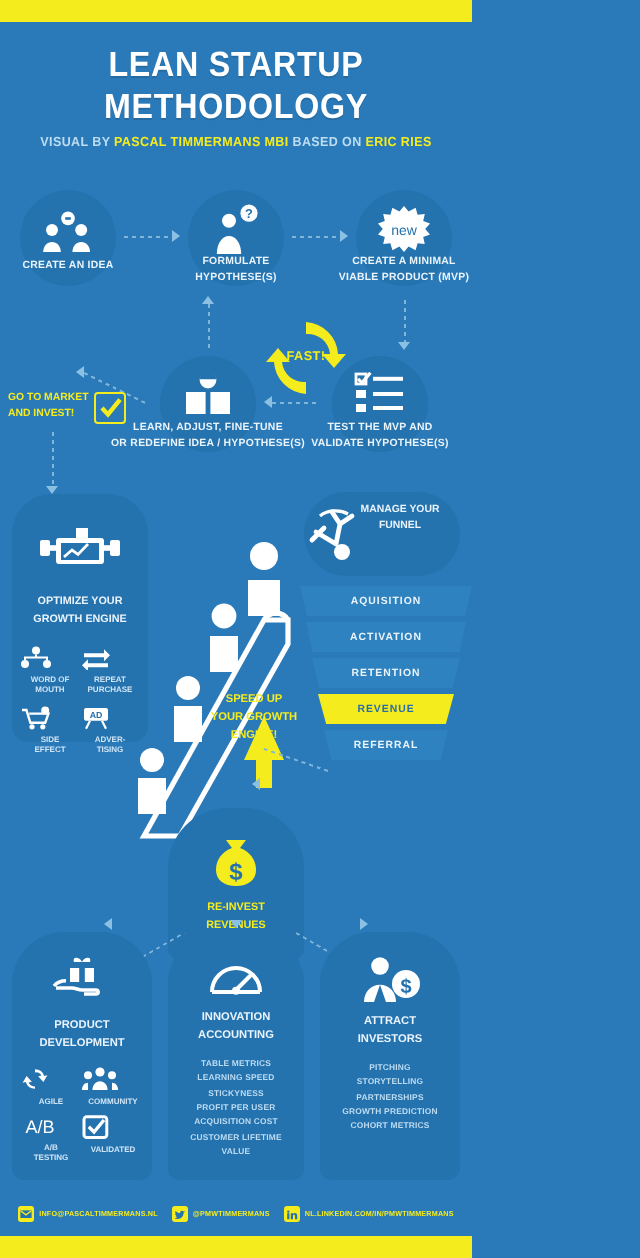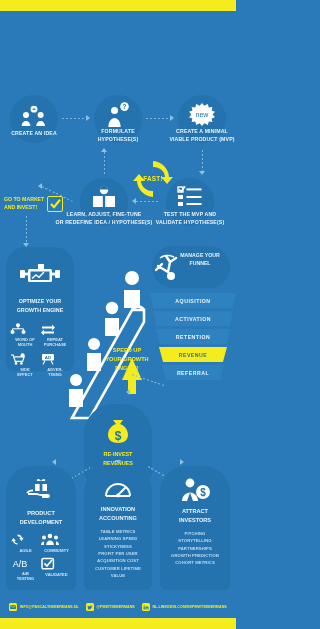--- a/index.html
+++ b/index.html
@@ -118,20 +118,29 @@
   svg { display:block; }
 </style>
 </head>
 <body>
 
 <div id="page">
 
   <div class="bar-top"></div>
   <div class="bar-bottom"></div>
 
+  <div class="header">
+    <div class="title">LEAN STARTUP METHODOLOGY</div>
+    <div class="subtitle">
+      <span class="lo">VISUAL BY</span>
+      <span class="hl">PASCAL TIMMERMANS MBI</span>
+      <span class="lo">BASED ON</span>
+      <span class="hl">ERIC RIES</span>
+    </div>
+  </div>
 
   <div class="circle" style="left:10px; top:95px; width:48px; height:48px;">
     <span class="icon-wrap" style="top:10px;">
       <svg width="28" height="22" viewBox="0 0 28 22">
         <circle cx="14" cy="4.2" r="3.4" fill="#fff"></circle>
         <path d="M12.6 3.6h2.8v1.3h-2.8z" fill="#2472ae"></path>
         <circle cx="6" cy="10" r="3" fill="#fff"></circle>
         <path d="M1.6 21c0-3 2-5 4.4-5s4.4 2 4.4 5z" fill="#fff"></path>
         <circle cx="20.6" cy="10" r="3" fill="#fff"></circle>
         <path d="M16.2 21c0-3 2-5 4.4-5s4.4 2 4.4 5z" fill="#fff"></path>

